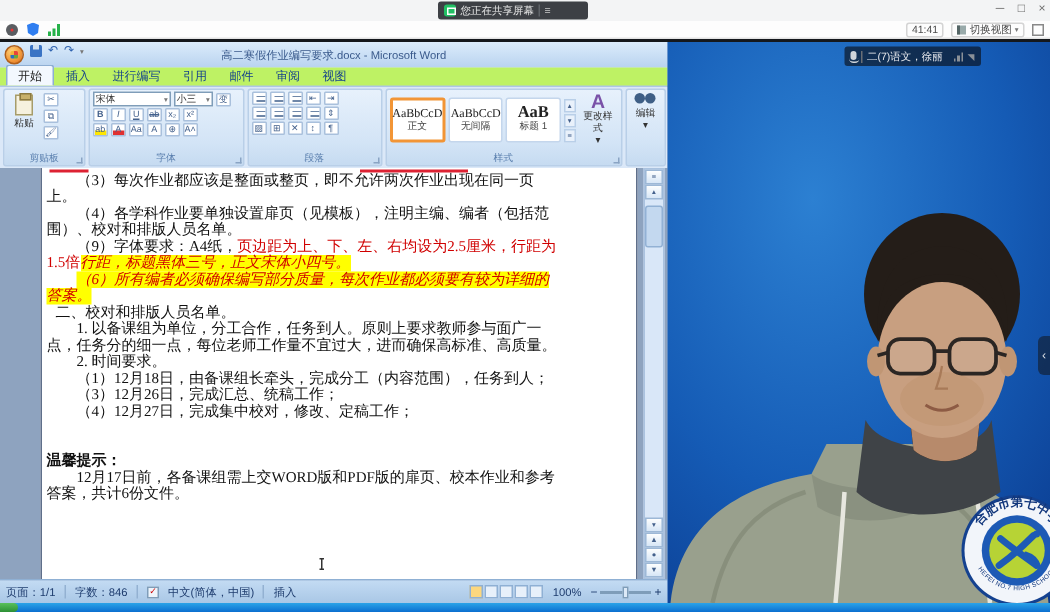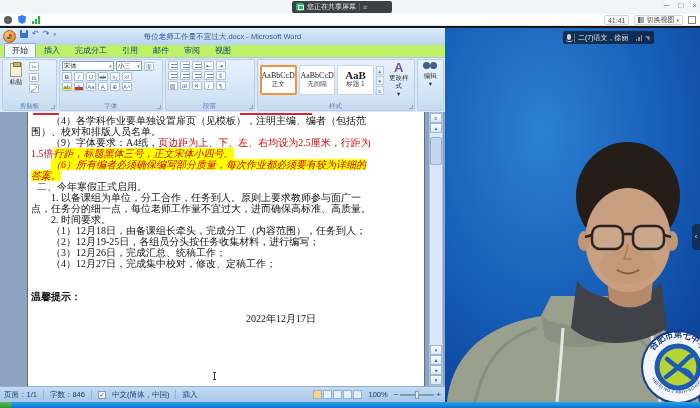--- a/index.html
+++ b/index.html
@@ -191,27 +191,27 @@
   <div class="word">
 
     <div class="w-title">
       <span class="orb"></span>
       <span class="qat">
         <span class="disk"></span>
         <span class="u">↶</span>
         <span class="u">↷</span>
         <span class="caret">▾</span>
       </span>
-      <span class="cap">每位老师工作量不宜过大.docx - Microsoft Word</span>
+      <span class="cap">高二寒假作业编写要求.docx - Microsoft Word</span>
     </div>
 
     <div class="w-tabs">
       <span class="w-tab act">开始</span>
       <span class="w-tab">插入</span>
-      <span class="w-tab">完成分工</span>
+      <span class="w-tab">进行编写</span>
       <span class="w-tab">引用</span>
       <span class="w-tab">邮件</span>
       <span class="w-tab">审阅</span>
       <span class="w-tab">视图</span>
     </div>
 
     <div class="ribbon">
 
       <div class="grp" style="width:56px">
         <div class="grp-body">
@@ -324,32 +324,32 @@
         <div class="binoc"></div>
         <div class="small-lbl" style="margin-top:3px"><span>编辑</span></div>
         <div class="small-lbl caret">▾</div>
       </div>
     </div>
 
     <div class="doc">
       <div class="page">
         <span class="rem" style="left:5px;width:26px"></span>
         <span class="rem" style="left:212px;width:72px"></span>
+        <p class="ind">（3）每次作业都应该是整面或整页，即不允许两次作业出现在同一页上。</p>
         <p class="ind">（4）各学科作业要单独设置扉页（见模板），注明主编、编者（包括范围）、校对和排版人员名单。</p>
         <p class="ind"><span>（9）字体要求：A4纸，</span><span class="red">页边距为上、下、左、右均设为2.5厘米，行距为1.5倍</span><span class="red hl">行距，标题黑体三号，正文宋体小四号。</span></p>
         <p class="ind"><span class="red hl">（6）所有编者必须确保编写部分质量，每次作业都必须要有较为详细的答案。</span></p>
-        <p class="ind-s">二、今年寒假正式启用。</p>
+        <p class="ind-s">二、校对和排版人员名单。</p>
         <p class="ind">1. 以备课组为单位，分工合作，任务到人。原则上要求教师参与面广一点，任务分的细一点，每位老师工作量不宜过大，进而确保高标准、高质量。</p>
         <p class="ind">2. 时间要求。</p>
         <p class="ind">（1）12月18日，由备课组长牵头，完成分工（内容范围），任务到人；</p>
-        <p class="ind">（2）12月19-25日，各组员分头按任务收集材料，进行编写；</p>
         <p class="ind">（3）12月26日，完成汇总、统稿工作；</p>
         <p class="ind">（4）12月27日，完成集中校对，修改、定稿工作；</p>
         <p class="b gap-top">温馨提示：</p>
-        <p class="p-date">2022年12月17日</p>
+        <p class="ind">12月17日前，各备课组需上交WORD版和PDF版的扉页、校本作业和参考答案，共计6份文件。</p>
         <span class="ibeam"></span>
       </div>
       <div class="vscroll">
         <span class="sb">≡</span>
         <span class="sb">▴</span>
         <span class="strack">
             <span class="sthumb"></span>
           </span>
         <span class="sb">▾</span>
         <span class="sb">▲</span>

